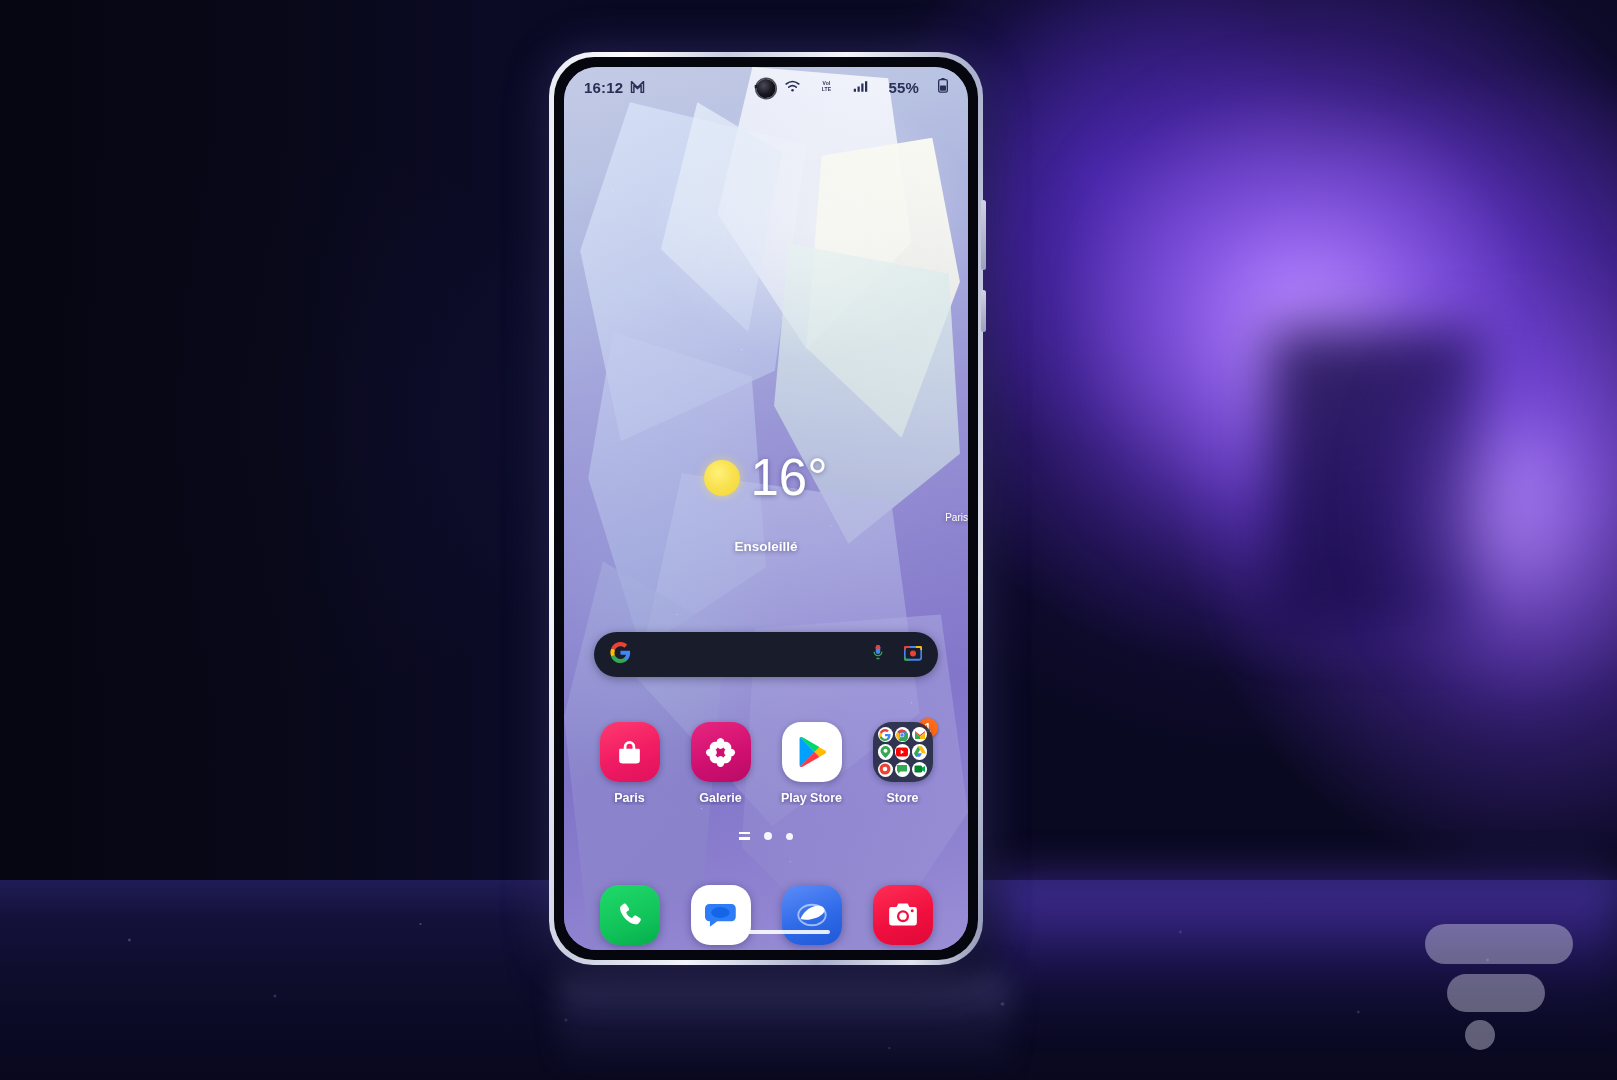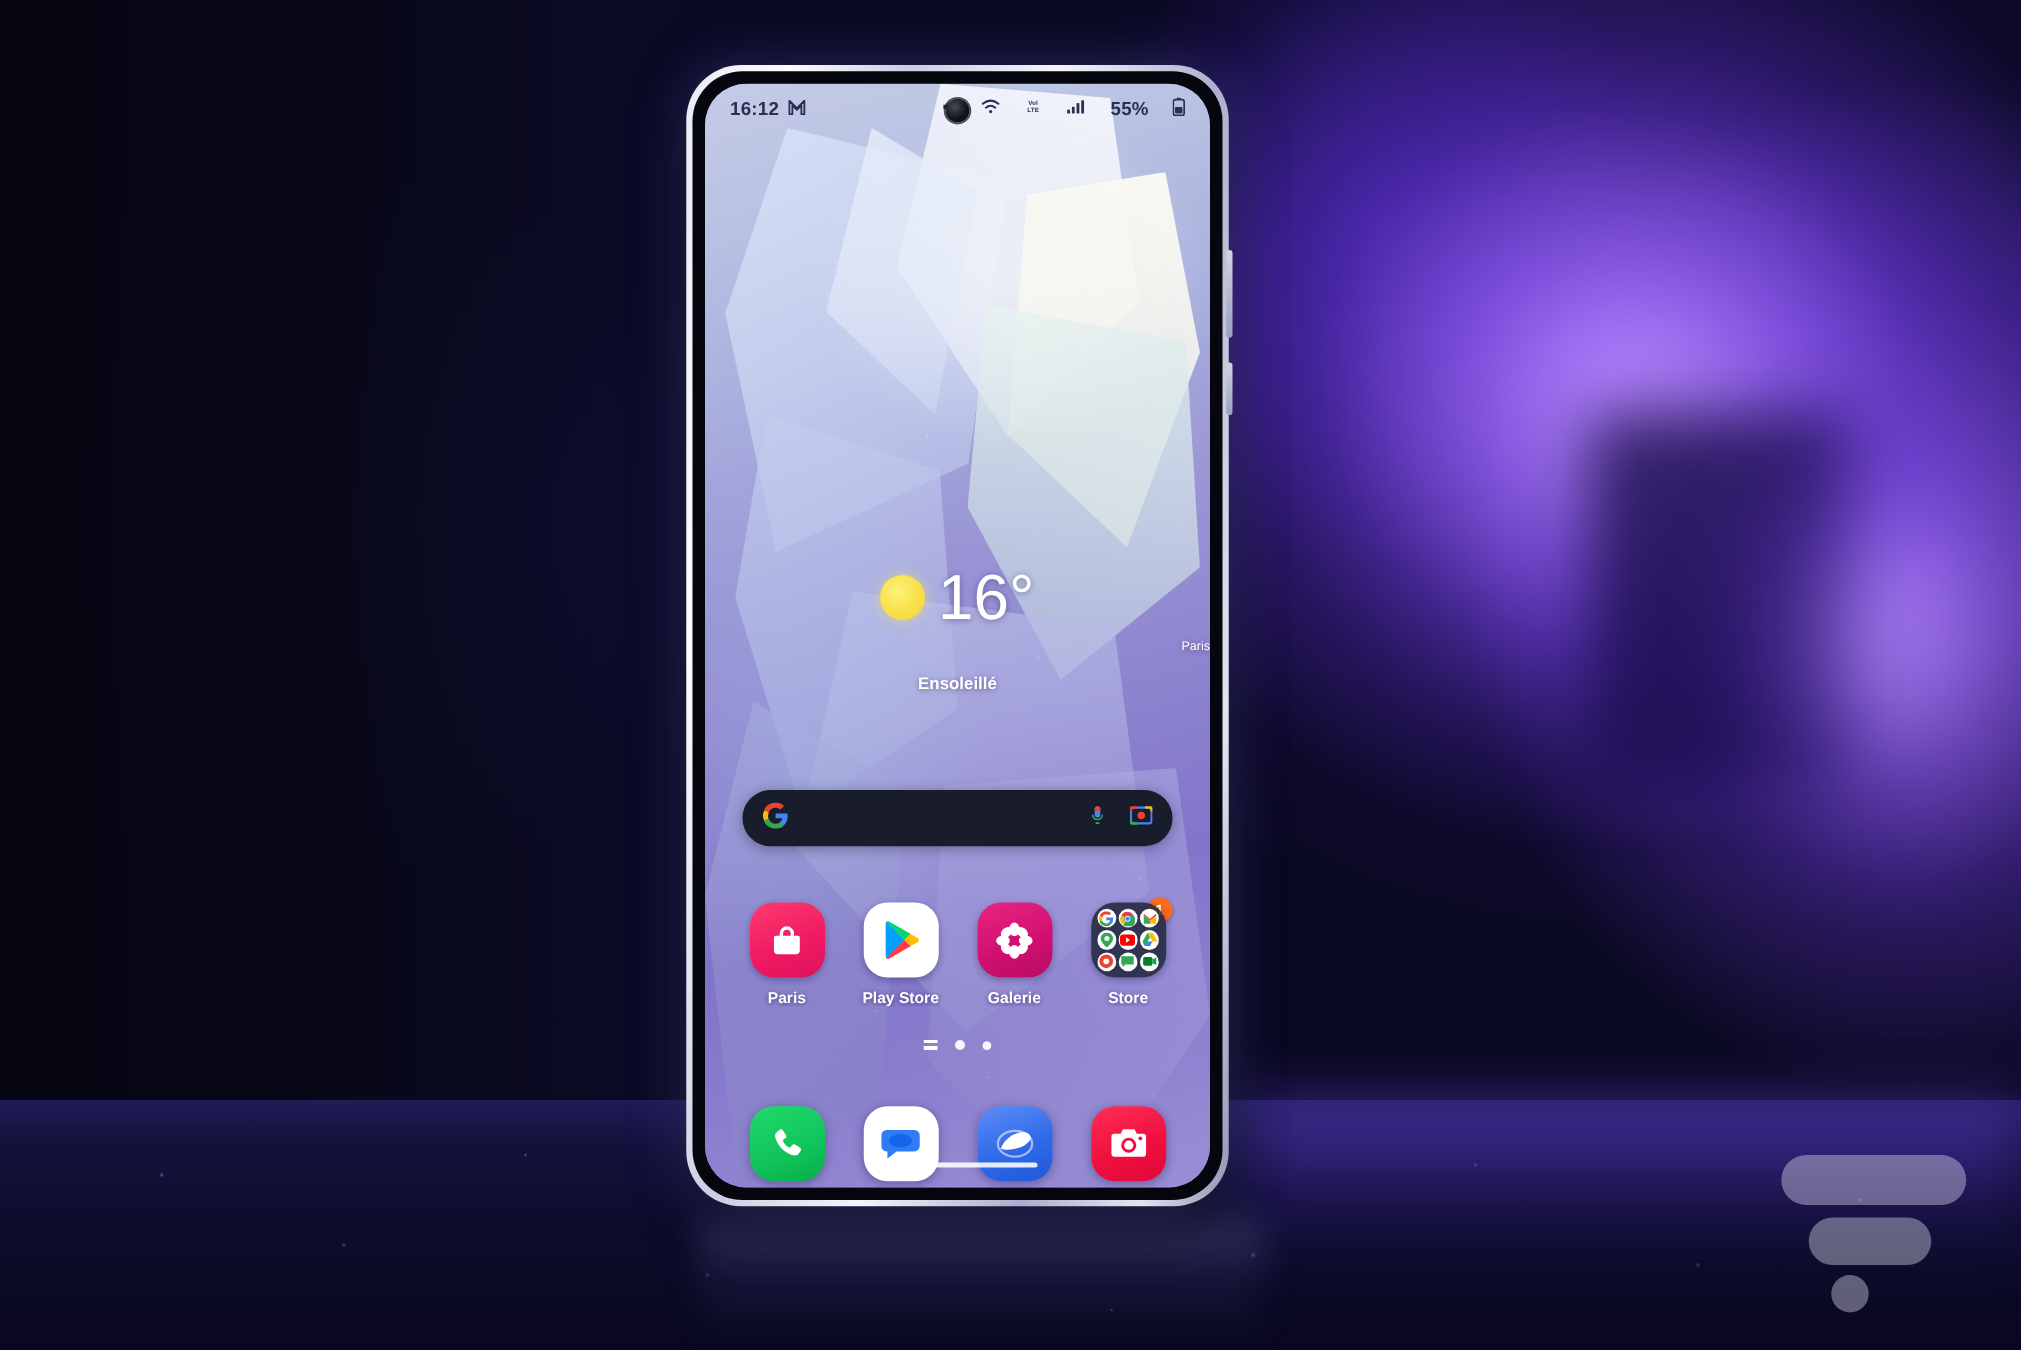--- a/index.html
+++ b/index.html
@@ -466,51 +466,51 @@
             <div class="app-icon ic-store">
               <svg width="31" height="31" viewBox="0 0 24 24">
                 <path fill="#ffffff" d="M5 9h14a1 1 0 0 1 1 1v8a2.5 2.5 0 0 1-2.5 2.5h-11A2.5 2.5 0 0 1 4 18v-8a1 1 0 0 1 1-1z"></path>
                 <path fill="none" stroke="#ffffff" stroke-width="2.1" d="M8.6 9.5V7.6a3.4 3.4 0 0 1 6.8 0v1.9"></path>
               </svg>
             </div>
             <div class="app-label">Paris</div>
           </div>
 
           <div class="app">
-            <div class="app-icon ic-play">
-              <svg width="30" height="32" viewBox="0 0 24 26">
-                <path fill="#00A0FF" d="M2.3 1.1C2 1.5 1.9 2 1.9 2.7v20.6c0 .7.1 1.2.4 1.6l.1.1L14 13.2v-.3L2.4 1z"></path>
-                <path fill="#FFBC00" d="M17.9 17.1l-3.9-3.9v-.3l3.9-3.9.1.1 4.6 2.6c1.3.8 1.3 2 0 2.7z"></path>
-                <path fill="#FF3A44" d="M18 17l-4-4L2.3 24.9c.4.5 1.2.5 2 .1z"></path>
-                <path fill="#00D66D" d="M18 9L4.3 1.1c-.8-.4-1.6-.4-2 .1L14 13z"></path>
-              </svg>
-            </div>
-            <div class="app-label">Play Store</div>
-          </div>
-
-          <div class="app">
             <div class="app-icon ic-gallery">
               <svg width="33" height="33" viewBox="0 0 24 24">
                 <g fill="#ffffff">
                   <ellipse cx="12" cy="5.4" rx="3.0" ry="4.0"></ellipse>
                   <ellipse cx="12" cy="18.6" rx="3.0" ry="4.0"></ellipse>
                   <ellipse cx="5.4" cy="12" rx="4.0" ry="3.0"></ellipse>
                   <ellipse cx="18.6" cy="12" rx="4.0" ry="3.0"></ellipse>
                   <ellipse cx="7.3" cy="7.3" rx="3.6" ry="2.7" transform="rotate(-45 7.3 7.3)"></ellipse>
                   <ellipse cx="16.7" cy="7.3" rx="2.7" ry="3.6" transform="rotate(-45 16.7 7.3)"></ellipse>
                   <ellipse cx="7.3" cy="16.7" rx="2.7" ry="3.6" transform="rotate(-45 7.3 16.7)"></ellipse>
                   <ellipse cx="16.7" cy="16.7" rx="3.6" ry="2.7" transform="rotate(-45 16.7 16.7)"></ellipse>
                 </g>
                 <circle cx="12" cy="12" r="2.6" fill="#cf0f70"></circle>
               </svg>
             </div>
             <div class="app-label">Galerie</div>
           </div>
 
           <div class="app">
+            <div class="app-icon ic-play">
+              <svg width="30" height="32" viewBox="0 0 24 26">
+                <path fill="#00A0FF" d="M2.3 1.1C2 1.5 1.9 2 1.9 2.7v20.6c0 .7.1 1.2.4 1.6l.1.1L14 13.2v-.3L2.4 1z"></path>
+                <path fill="#FFBC00" d="M17.9 17.1l-3.9-3.9v-.3l3.9-3.9.1.1 4.6 2.6c1.3.8 1.3 2 0 2.7z"></path>
+                <path fill="#FF3A44" d="M18 17l-4-4L2.3 24.9c.4.5 1.2.5 2 .1z"></path>
+                <path fill="#00D66D" d="M18 9L4.3 1.1c-.8-.4-1.6-.4-2 .1L14 13z"></path>
+              </svg>
+            </div>
+            <div class="app-label">Play Store</div>
+          </div>
+
+          <div class="app">
             <div class="badge">1</div>
             <div class="app-icon ic-folder">
               <div class="folder-grid">
                 <div class="mini">
                   <svg width="12" height="12" viewBox="0 0 24 24">
                     <path fill="#4285F4" d="M23 12.3c0-.8-.1-1.6-.2-2.3H12v4.5h6.2c-.3 1.4-1.1 2.6-2.3 3.4v2.9h3.7C21.8 18.7 23 15.8 23 12.3z"></path>
                     <path fill="#34A853" d="M12 24c3.1 0 5.7-1 7.6-2.8l-3.7-2.9c-1 .7-2.3 1.1-3.9 1.1-3 0-5.6-2-6.5-4.8H1.6v3C3.5 21.3 7.4 24 12 24z"></path>
                     <path fill="#FBBC05" d="M5.5 14.6c-.2-.7-.4-1.4-.4-2.1s.1-1.5.4-2.1v-3H1.6C.8 8.9.4 10.4.4 12s.4 3.1 1.2 4.5z"></path>
                     <path fill="#EA4335" d="M12 4.8c1.7 0 3.2.6 4.4 1.7l3.3-3.3C17.7 1.2 15.1 0 12 0 7.4 0 3.5 2.7 1.6 6.5l3.9 3C6.4 6.7 9 4.8 12 4.8z"></path>
                   </svg>

